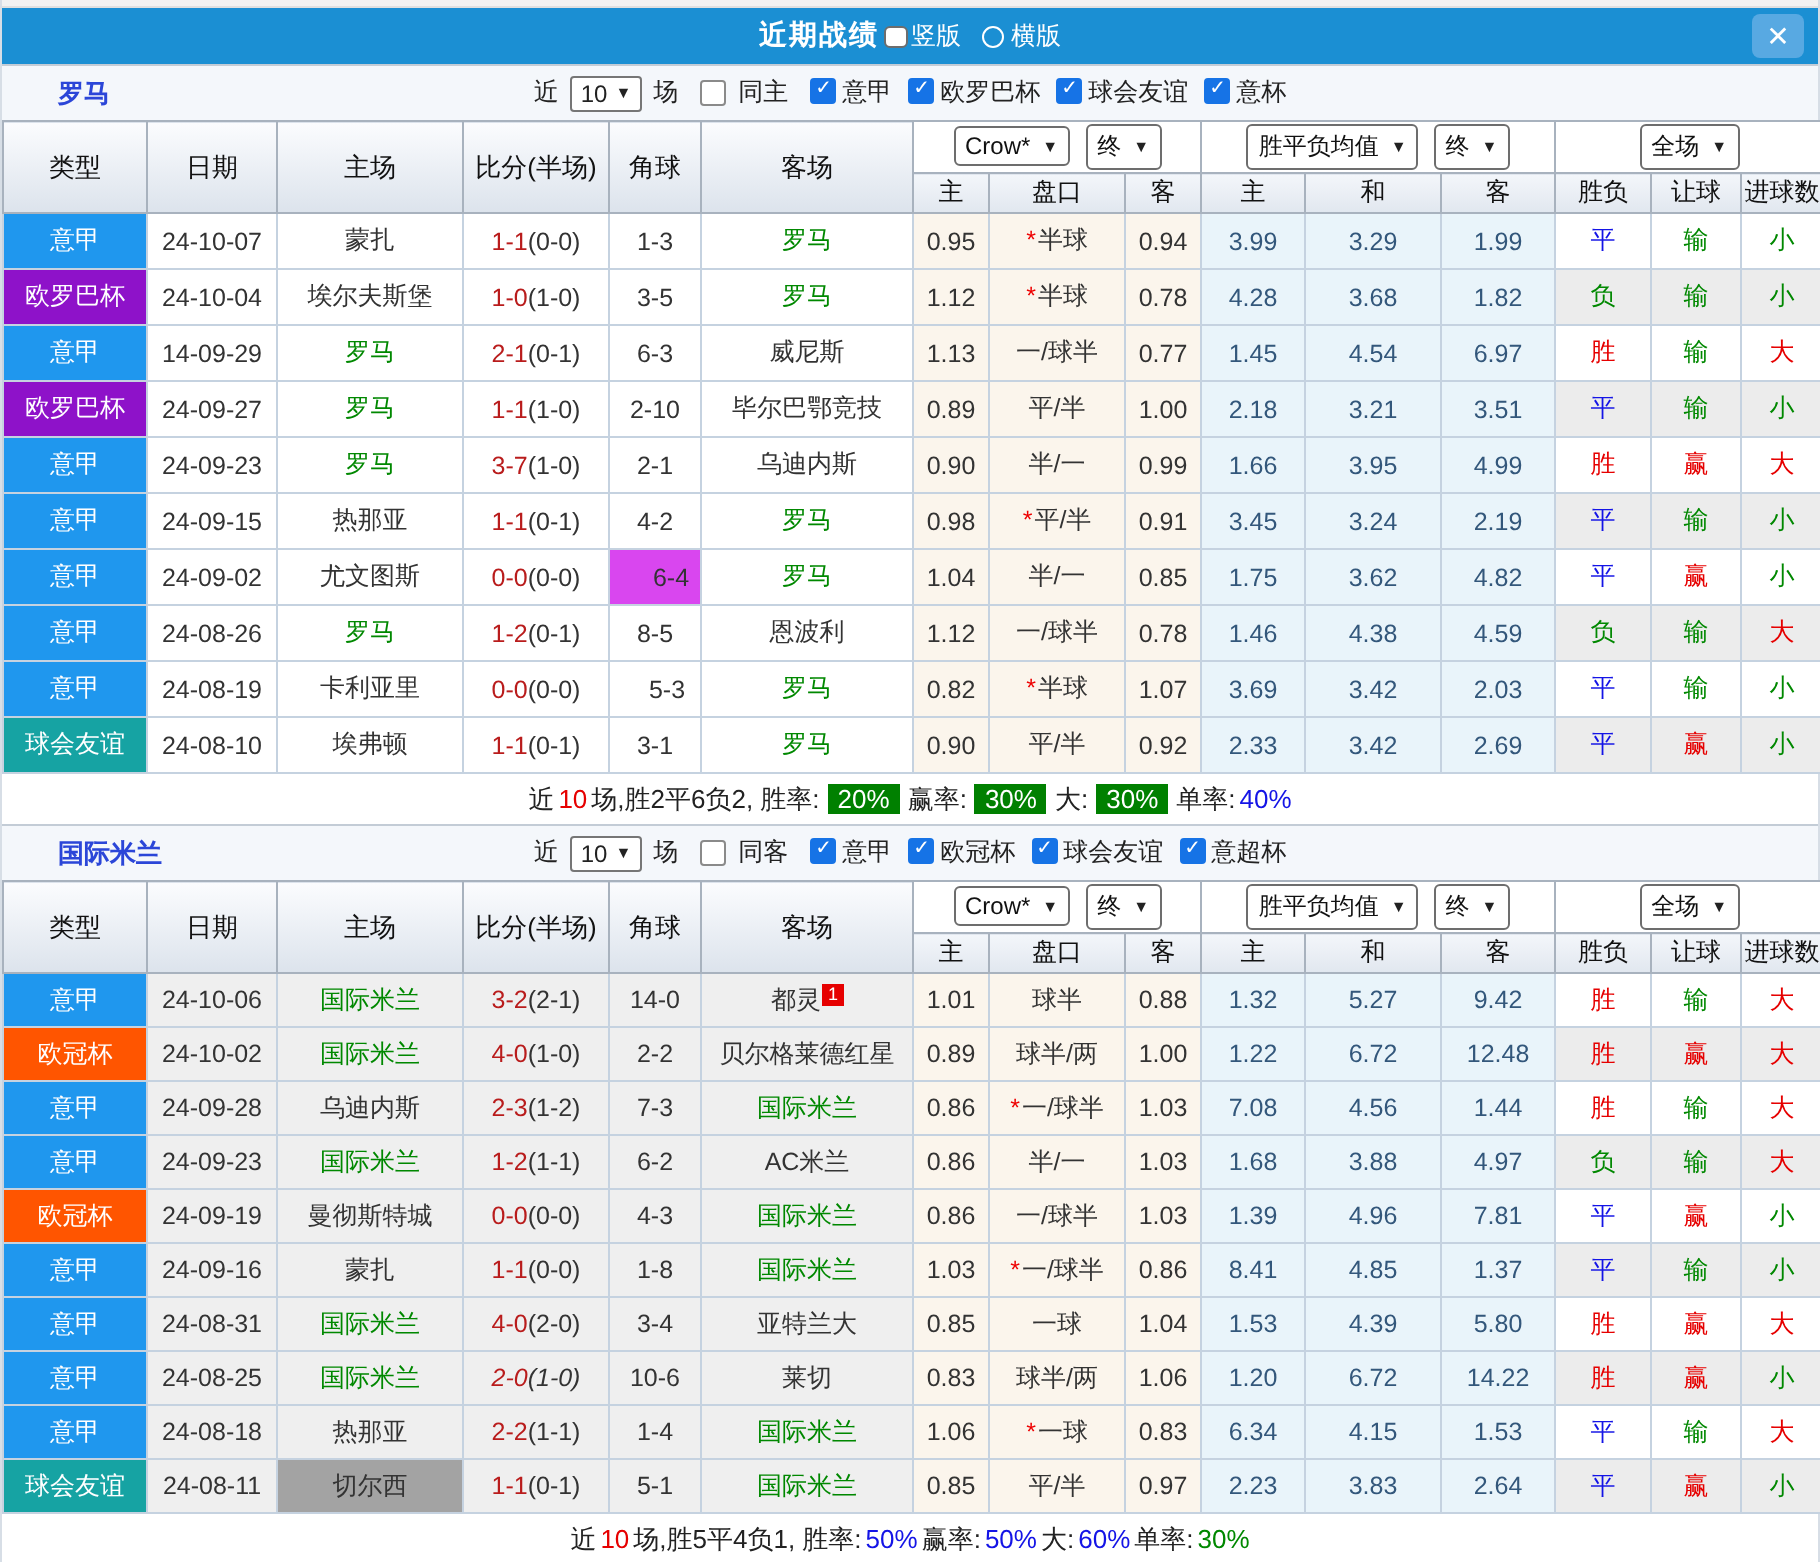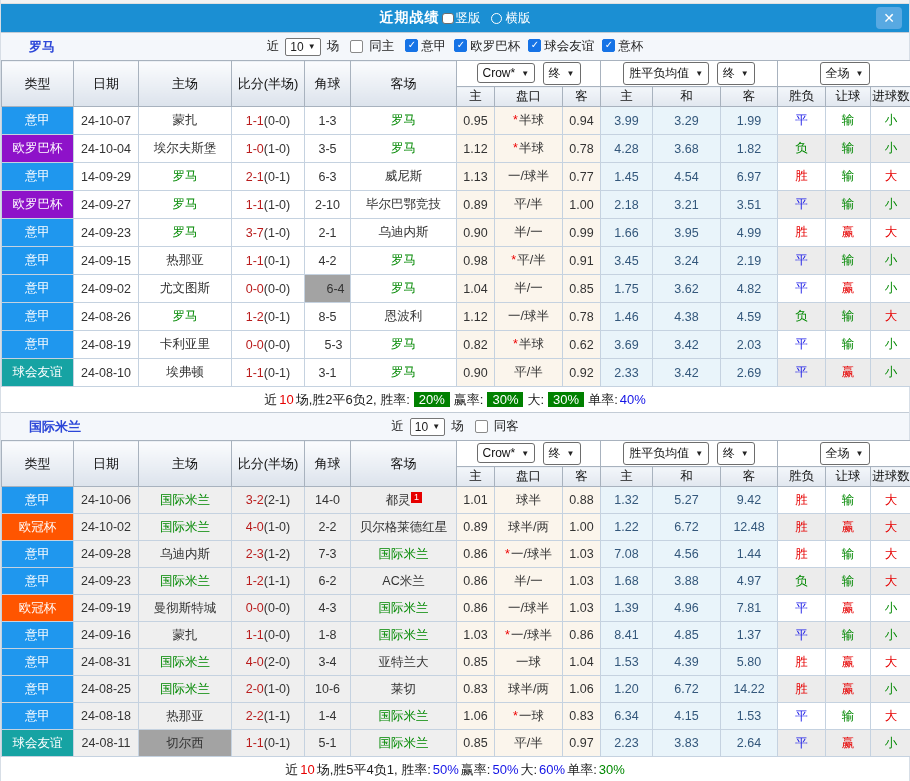--- a/index.html
+++ b/index.html
@@ -246,21 +246,21 @@
               <td class="bluecol">2.19</td>
               <td style="background: rgb(236, 236, 236);"><span style="color: rgb(20, 20, 230);">平</span></td>
               <td style="background: rgb(236, 236, 236);"><span style="color: rgb(0, 136, 0);">输</span></td>
               <td style="background: rgb(236, 236, 236);"><span style="color: rgb(0, 136, 0);">小</span></td>
             </tr>
             <tr>
               <td class="type" style="background: rgb(31, 151, 238);">意甲</td>
               <td style="background: rgb(255, 255, 255);">24-09-02</td>
               <td style="background: rgb(255, 255, 255);"><span>尤文图斯</span></td>
               <td style="background: rgb(255, 255, 255);"><span class="ft">0-0</span><span class="ht">(0-0)</span></td>
-              <td style="background: #a3a3a3; padding-left: 16px;">6-4</td>
+              <td style="background: #d946ef; padding-left: 16px;">6-4</td>
               <td style="background: rgb(255, 255, 255);"><span class="team-green">罗马</span></td>
               <td class="ivory">1.04</td>
               <td class="ivory"><span>半/一</span></td>
               <td class="ivory">0.85</td>
               <td class="bluecol">1.75</td>
               <td class="bluecol">3.62</td>
               <td class="bluecol">4.82</td>
               <td style="background: rgb(255, 255, 255);"><span style="color: rgb(20, 20, 230);">平</span></td>
               <td style="background: rgb(255, 255, 255);"><span style="color: rgb(230, 0, 0);">赢</span></td>
               <td style="background: rgb(255, 255, 255);"><span style="color: rgb(0, 136, 0);">小</span></td>
@@ -284,21 +284,21 @@
             </tr>
             <tr>
               <td class="type" style="background: rgb(31, 151, 238);">意甲</td>
               <td style="background: rgb(255, 255, 255);">24-08-19</td>
               <td style="background: rgb(255, 255, 255);"><span>卡利亚里</span></td>
               <td style="background: rgb(255, 255, 255);"><span class="ft">0-0</span><span class="ht">(0-0)</span></td>
               <td style="background: rgb(255, 255, 255); padding-left: 12px;">5-3</td>
               <td style="background: rgb(255, 255, 255);"><span class="team-green">罗马</span></td>
               <td class="ivory">0.82</td>
               <td class="ivory"><span class="star">*</span><span>半球</span></td>
-              <td class="ivory">0.62</td>
+              <td class="ivory">1.07</td>
               <td class="bluecol">3.69</td>
               <td class="bluecol">3.42</td>
               <td class="bluecol">2.03</td>
               <td style="background: rgb(255, 255, 255);"><span style="color: rgb(20, 20, 230);">平</span></td>
               <td style="background: rgb(255, 255, 255);"><span style="color: rgb(0, 136, 0);">输</span></td>
               <td style="background: rgb(255, 255, 255);"><span style="color: rgb(0, 136, 0);">小</span></td>
             </tr>
             <tr>
               <td class="type" style="background: rgb(22, 163, 163);">球会友谊</td>
               <td style="background: rgb(255, 255, 255);">24-08-10</td>
@@ -337,20 +337,21 @@
       <span class="team-name">国际米兰</span>
       <span class="filters">
         <span>近</span>
         <span class="mini-sel">
               <span>10</span>
               <span class="arr">▼</span>
             </span>
         <span>场</span>
         <span class="cb"></span>
         <span>同客</span>
+        <span class="league-cbs"><span class="cb checked"></span><span>意甲</span><span class="cb checked"></span><span>欧冠杯</span><span class="cb checked"></span><span>球会友谊</span><span class="cb checked"></span><span>意超杯</span></span>
       </span>
     </div>
     <table>
       <colgroup>
         <col style="width:72px">
             <col style="width:65px">
             <col style="width:93px">
             <col style="width:73px">
             <col style="width:46px">
             <col style="width:106px">
@@ -528,21 +529,21 @@
               <td class="bluecol">4.39</td>
               <td class="bluecol">5.80</td>
               <td style="background: rgb(255, 255, 255);"><span style="color: rgb(230, 0, 0);">胜</span></td>
               <td style="background: rgb(255, 255, 255);"><span style="color: rgb(230, 0, 0);">赢</span></td>
               <td style="background: rgb(255, 255, 255);"><span style="color: rgb(230, 0, 0);">大</span></td>
             </tr>
             <tr>
               <td class="type" style="background: rgb(31, 151, 238);">意甲</td>
               <td style="background: rgb(239, 239, 239);">24-08-25</td>
               <td style="background: rgb(239, 239, 239);"><span class="team-green">国际米兰</span></td>
-              <td style="background: rgb(239, 239, 239);"><span class="ft">2-0</span><span class="ht">(1-0)</span></td>
+              <td style="background: rgb(239, 239, 239); font-style: italic;"><span class="ft">2-0</span><span class="ht">(1-0)</span></td>
               <td style="background: rgb(239, 239, 239);">10-6</td>
               <td style="background: rgb(239, 239, 239);"><span>莱切</span></td>
               <td class="ivory">0.83</td>
               <td class="ivory"><span>球半/两</span></td>
               <td class="ivory">1.06</td>
               <td class="bluecol">1.20</td>
               <td class="bluecol">6.72</td>
               <td class="bluecol">14.22</td>
               <td style="background: rgb(236, 236, 236);"><span style="color: rgb(230, 0, 0);">胜</span></td>
               <td style="background: rgb(236, 236, 236);"><span style="color: rgb(230, 0, 0);">赢</span></td>

